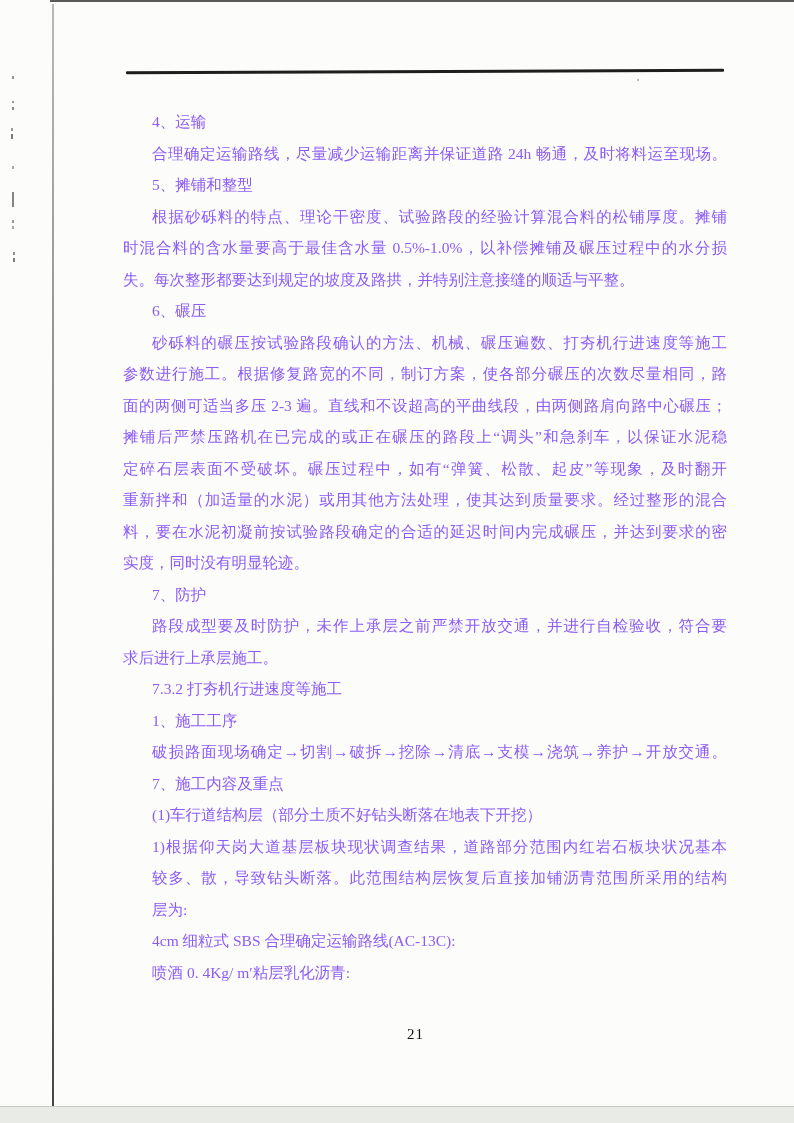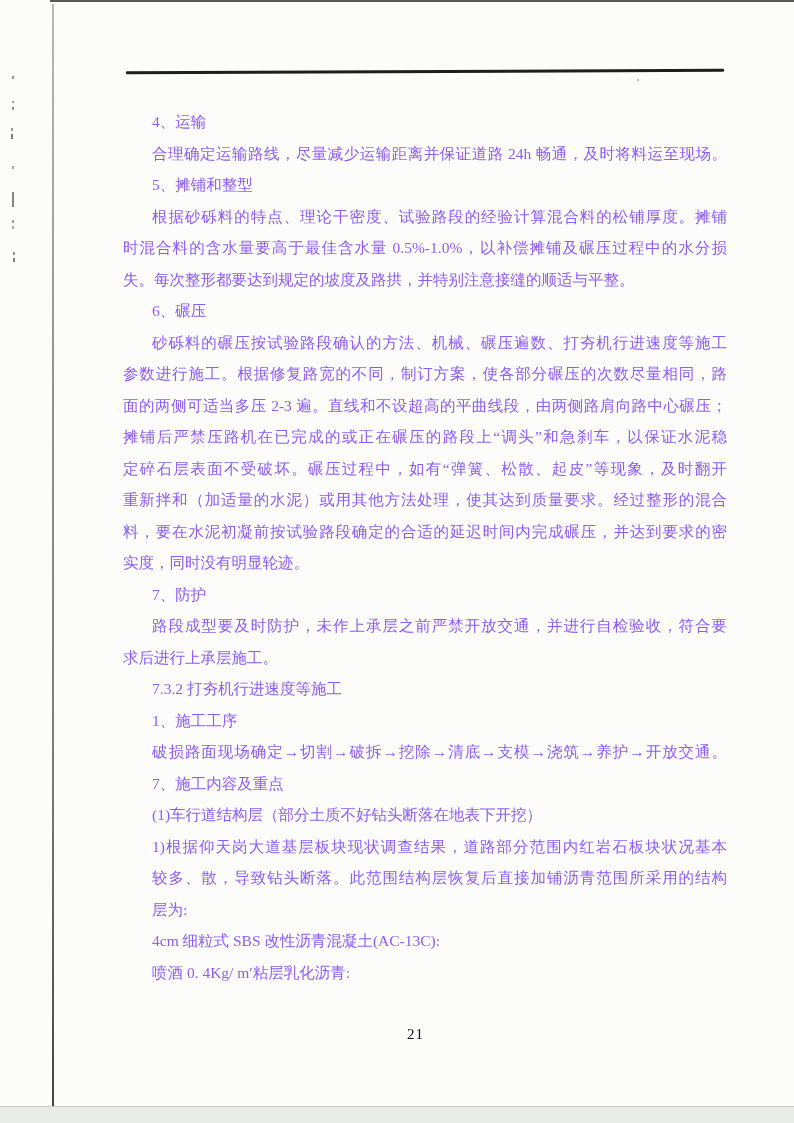--- a/index.html
+++ b/index.html
@@ -146,21 +146,21 @@
       <div class="line indent fill">路段成型要及时防护，未作上承层之前严禁开放交通，并进行自检验收，符合要</div>
       <div class="line">求后进行上承层施工。</div>
       <div class="line indent">7.3.2 打夯机行进速度等施工</div>
       <div class="line indent">1、施工工序</div>
       <div class="line indent fill">破损路面现场确定→切割→破拆→挖除→清底→支模→浇筑→养护→开放交通。</div>
       <div class="line indent">7、施工内容及重点</div>
       <div class="line indent">(1)车行道结构层（部分土质不好钻头断落在地表下开挖）</div>
       <div class="line indent fill">1)根据仰天岗大道基层板块现状调查结果，道路部分范围内红岩石板块状况基本</div>
       <div class="line indent fill">较多、散，导致钻头断落。此范围结构层恢复后直接加铺沥青范围所采用的结构</div>
       <div class="line indent">层为:</div>
-      <div class="line indent">4cm 细粒式 SBS 改性沥青混凝土(AC-13C):</div>
+      <div class="line indent">4cm 细粒式 SBS 合理确定运输路线(AC-13C):</div>
       <div class="line indent">喷酒 0. 4Kg/ m′粘层乳化沥青:</div>
     </div>
 
   <div class="page-number">21</div>
 
   <div class="bottom-strip"></div>
 
 </div>
 
 </body></html>

